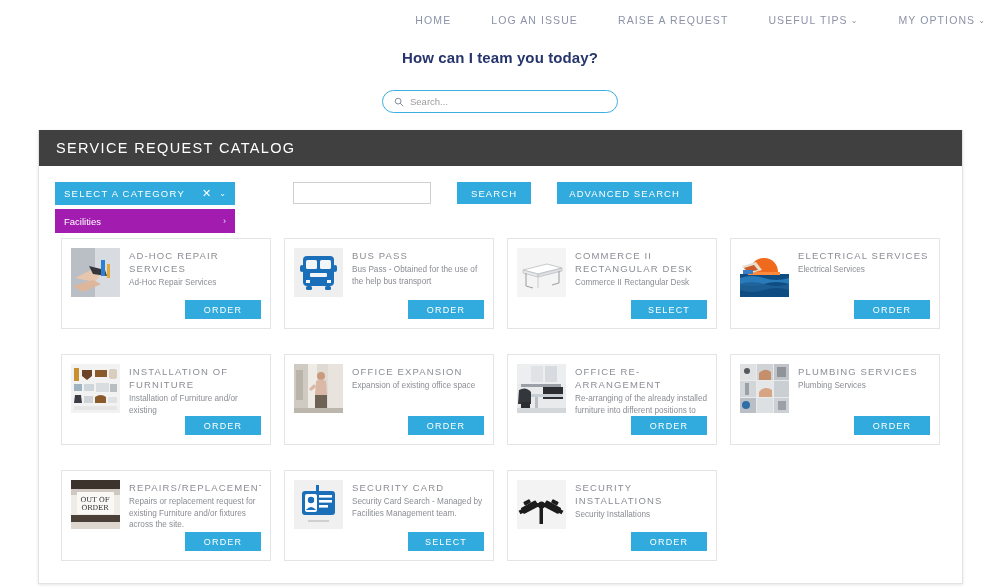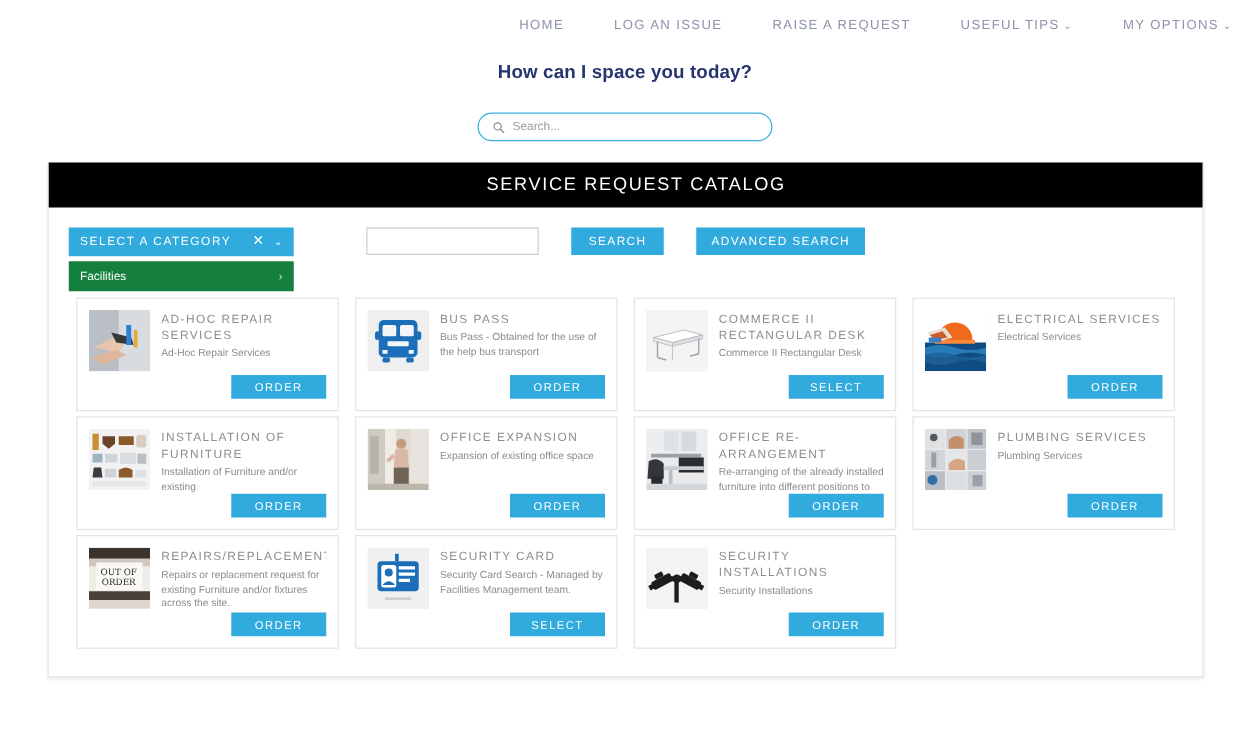--- a/index.html
+++ b/index.html
@@ -74,26 +74,25 @@
   .panel {
     position: absolute;
     left: 38px; top: 130px;
     width: 925px;
     background: #ffffff;
     border: 1px solid #e3e3e3;
     border-top: none;
     box-shadow: 0 1px 3px rgba(0,0,0,.10);
   }
   .panel-header {
-    background: #000000;
+    background: #404040;
     height: 36px;
     display: flex;
     align-items: center;
     padding-left: 17px;
-    justify-content: center;
   }
   .panel-title {
     color: #ffffff;
     font-size: 14.5px;
     letter-spacing: 1.35px;
     text-transform: uppercase;
   }
 
   .toolbar {
     display: flex;
@@ -116,21 +115,21 @@
   .cat-select-label {
     color: #ffffff;
     font-size: 9.5px;
     letter-spacing: 1.25px;
     text-transform: uppercase;
     flex: 1;
   }
   .cat-x { color: #fff; font-size: 11px; line-height: 1; }
   .cat-chev { color: #fff; font-size: 8px; line-height: 1; }
   .cat-item {
-    background: #15803d;
+    background: #a21caf;
     height: 15px;
     margin-top: 4px;
     display: flex;
     align-items: center;
     justify-content: space-between;
     padding: 12px 9px;
     cursor: pointer;
   }
   .cat-item-label { color: #ffffff; font-size: 9.5px; }
   .cat-item-chev { color: #cfe3f5; font-size: 9px; line-height: 1; }
@@ -156,21 +155,21 @@
     font-family: "Liberation Sans", sans-serif;
     cursor: pointer;
     padding: 0 14px;
   }
   .tbtn.adv { padding: 0 12px; }
 
   
   .grid {
     display: grid;
     grid-template-columns: repeat(4, 1fr);
-    gap: 4px 13px;
+    gap: 25px 13px;
     padding: 14px 22px 22px 22px;
   }
   .card {
     border: 1px solid #e4e4e4;
     background: #fff;
     height: 91px;
     padding: 9px 9px 0 9px;
     display: flex;
     flex-direction: column;
     position: relative;
@@ -234,21 +233,21 @@
     <span>USEFUL TIPS</span>
     <span class="caret">⌄</span>
   </div>
   <div class="topnav-item">
     <span>MY OPTIONS</span>
     <span class="caret">⌄</span>
   </div>
 </div>
 
 <div class="hero">
-  <div class="hero-title">How can I space you today?</div>
+  <div class="hero-title">How can I team you today?</div>
   <div class="search-wrap">
     <svg width="10" height="10" viewBox="0 0 16 16">
       <circle cx="6.6" cy="6.6" r="4.6" fill="none" stroke="#7a8699" stroke-width="1.5"></circle>
       <line x1="10.2" y1="10.2" x2="14.4" y2="14.4" stroke="#7a8699" stroke-width="1.5" stroke-linecap="round"></line>
     </svg>
     <input class="hero-input" type="text" placeholder="Search..." style="">
   </div>
 </div>
 
 <div class="panel">

